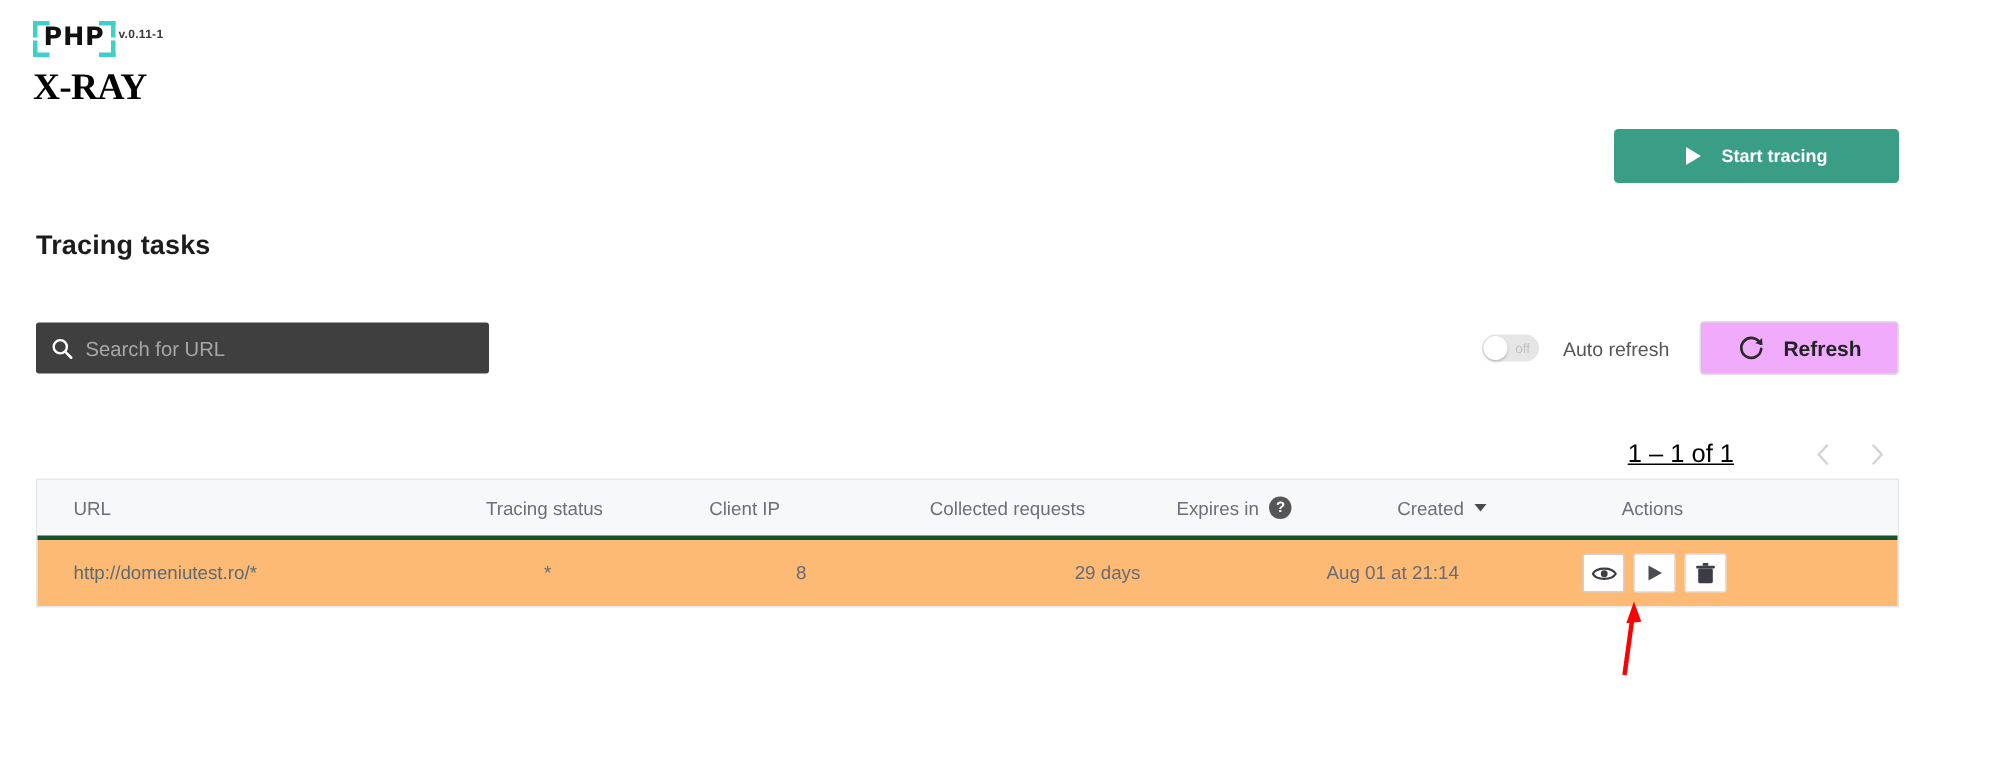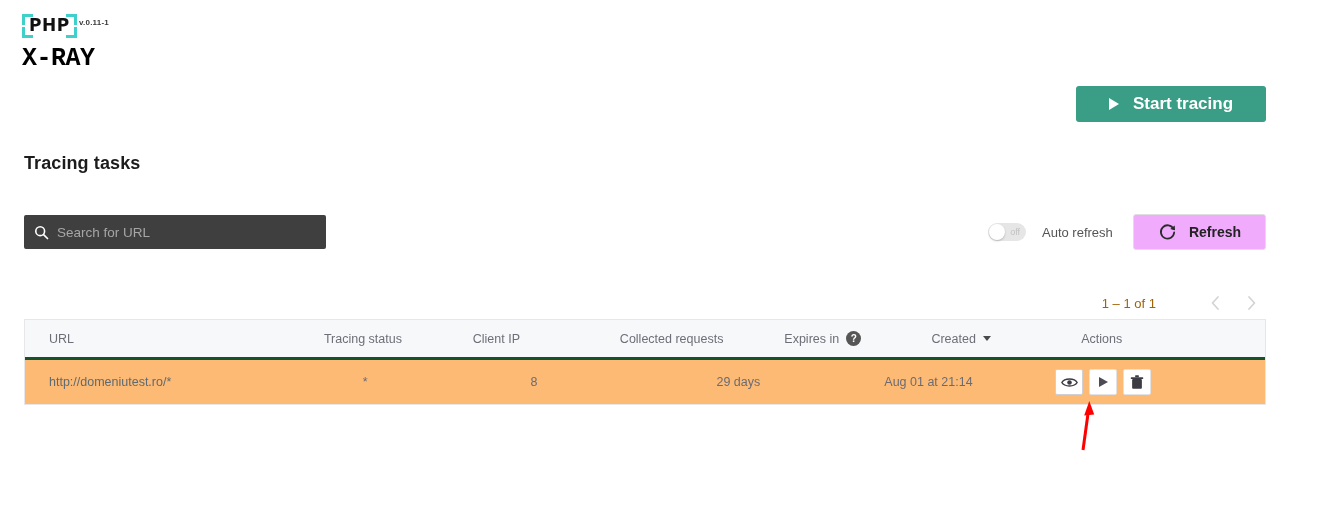--- a/index.html
+++ b/index.html
@@ -56,41 +56,41 @@
     top: 4px;
     font-size: 8px;
     font-weight: bold;
     color: #3a3a3a;
     letter-spacing: 0.2px;
   }
   .logo-xray {
     position: absolute;
     left: 0px;
     top: 32px;
-    font-family: Liberation Mono, monospace;
+    font-family: Liberation Serif, serif;
     font-weight: bold;
     font-size: 25px;
     letter-spacing: -0.5px;
     color: #000000;
     line-height: 1;
   }
 
   
   .start-btn {
     position: absolute;
     left: 1076px;
     top: 86px;
     width: 190px;
     height: 36px;
     background: #3a9e86;
     border: none;
     border-radius: 3px;
     color: #ffffff;
     font-family: "Liberation Sans", sans-serif;
-    font-size: 17px;
+    font-size: 12px;
     font-weight: bold;
     display: flex;
     align-items: center;
     justify-content: center;
     gap: 14px;
     cursor: pointer;
     padding: 0;
   }
   .play-tri {
     width: 0;
@@ -205,24 +205,25 @@
   
   .pager {
     position: absolute;
     right: 74px;
     top: 292px;
     display: flex;
     align-items: center;
     gap: 0px;
   }
   .pager-label {
-    font-size: 13px;
-    color: #a16207;
+    font-size: 17px;
+    color: #000000;
     margin-right: 44px;
     white-space: nowrap;
+    text-decoration: underline;
   }
   .pager-arrow {
     width: 30px;
     height: 22px;
     display: flex;
     align-items: center;
     justify-content: center;
     cursor: pointer;
   }
   .pager-arrow.next { margin-left: 6px; }

